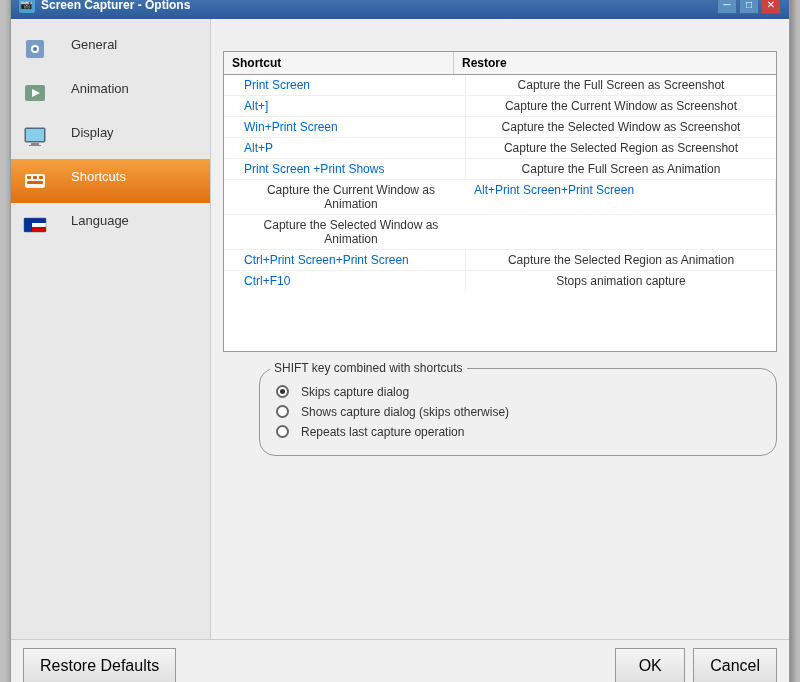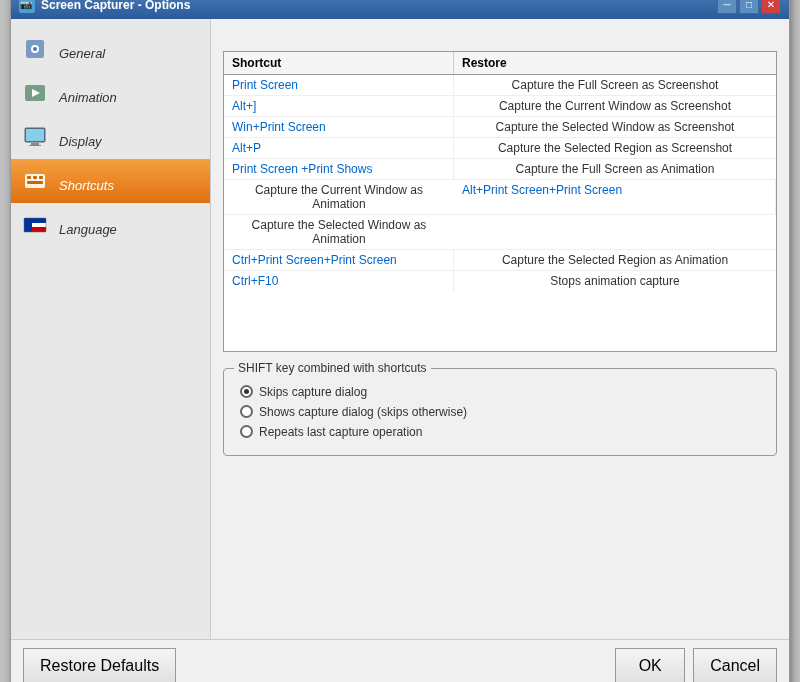--- a/index.html
+++ b/index.html
@@ -80,26 +80,25 @@
 
     .sidebar {
       width: 200px;
       background: #e8e8e8;
       border-right: 1px solid #ccc;
       padding: 8px 0;
     }
 
     .sidebar-item {
       display: flex;
-      align-items: flex-end;
-      gap: 12px;
+      align-items: flex-start;
+      gap: 24px;
       padding: 10px 12px;
       cursor: pointer;
       color: #333;
-      font-style: italic;
     }
 
     .sidebar-item.active {
       background: linear-gradient(to bottom, #f5a040, #e07010);
       color: white;
     }
 
     .sidebar-icon {
       width: 24px;
       height: 24px;
@@ -144,20 +143,21 @@
     }
 
     .table-header-cell:last-child {
       border-right: none;
     }
 
     .table-row {
       display: grid;
       grid-template-columns: 230px 1fr;
       border-bottom: 1px solid #eee;
+      padding-left: 12px;
     }
 
     .table-row:last-child {
       border-bottom: none;
     }
 
     .table-cell {
       padding: 3px 8px;
       font-size: 12px;
     }
@@ -167,40 +167,41 @@
       border-right: 1px solid #eee;
     }
 
     .table-cell.action {
       color: #333;
       text-align: center;
     }
 
     .shift-group {
       border: 1px solid #999;
-      border-radius: 4px;
+      border-radius: 16px;
       padding: 10px 16px;
       position: relative;
       margin-top: 4px;
+      margin-left: 36px;
     }
 
     .shift-group-legend {
       position: absolute;
       top: -8px;
       left: 10px;
       background: #f0f0f0;
       padding: 0 4px;
       font-size: 12px;
       color: #333;
     }
 
     .radio-option {
       display: flex;
       align-items: center;
-      gap: 6px;
+      gap: 12px;
       margin: 6px 0;
       cursor: pointer;
     }
 
     .radio-btn {
       width: 13px;
       height: 13px;
       border-radius: 50%;
       border: 2px solid #666;
       display: flex;

